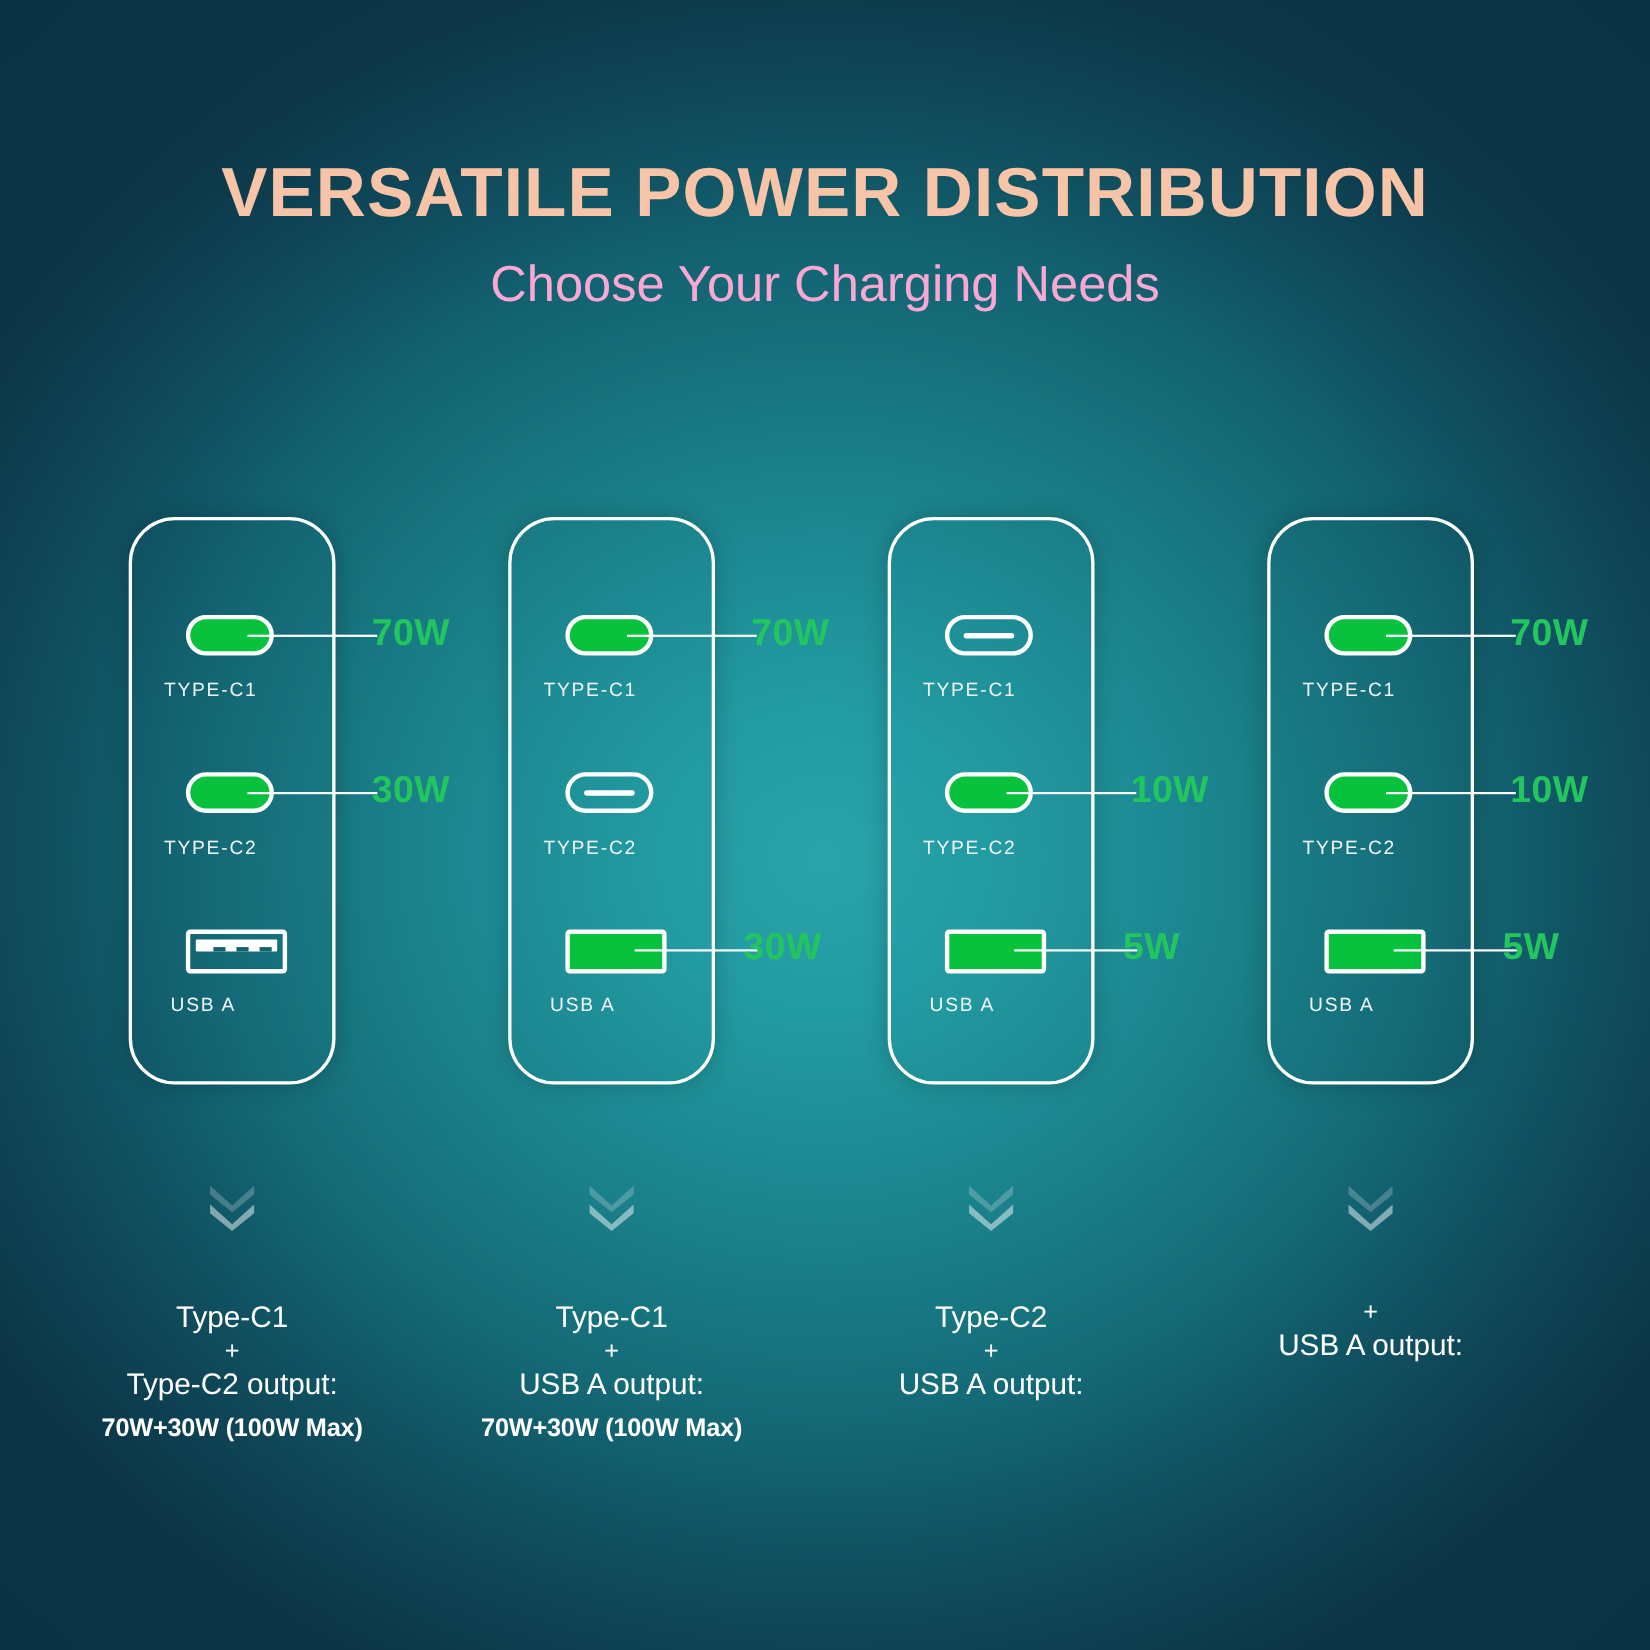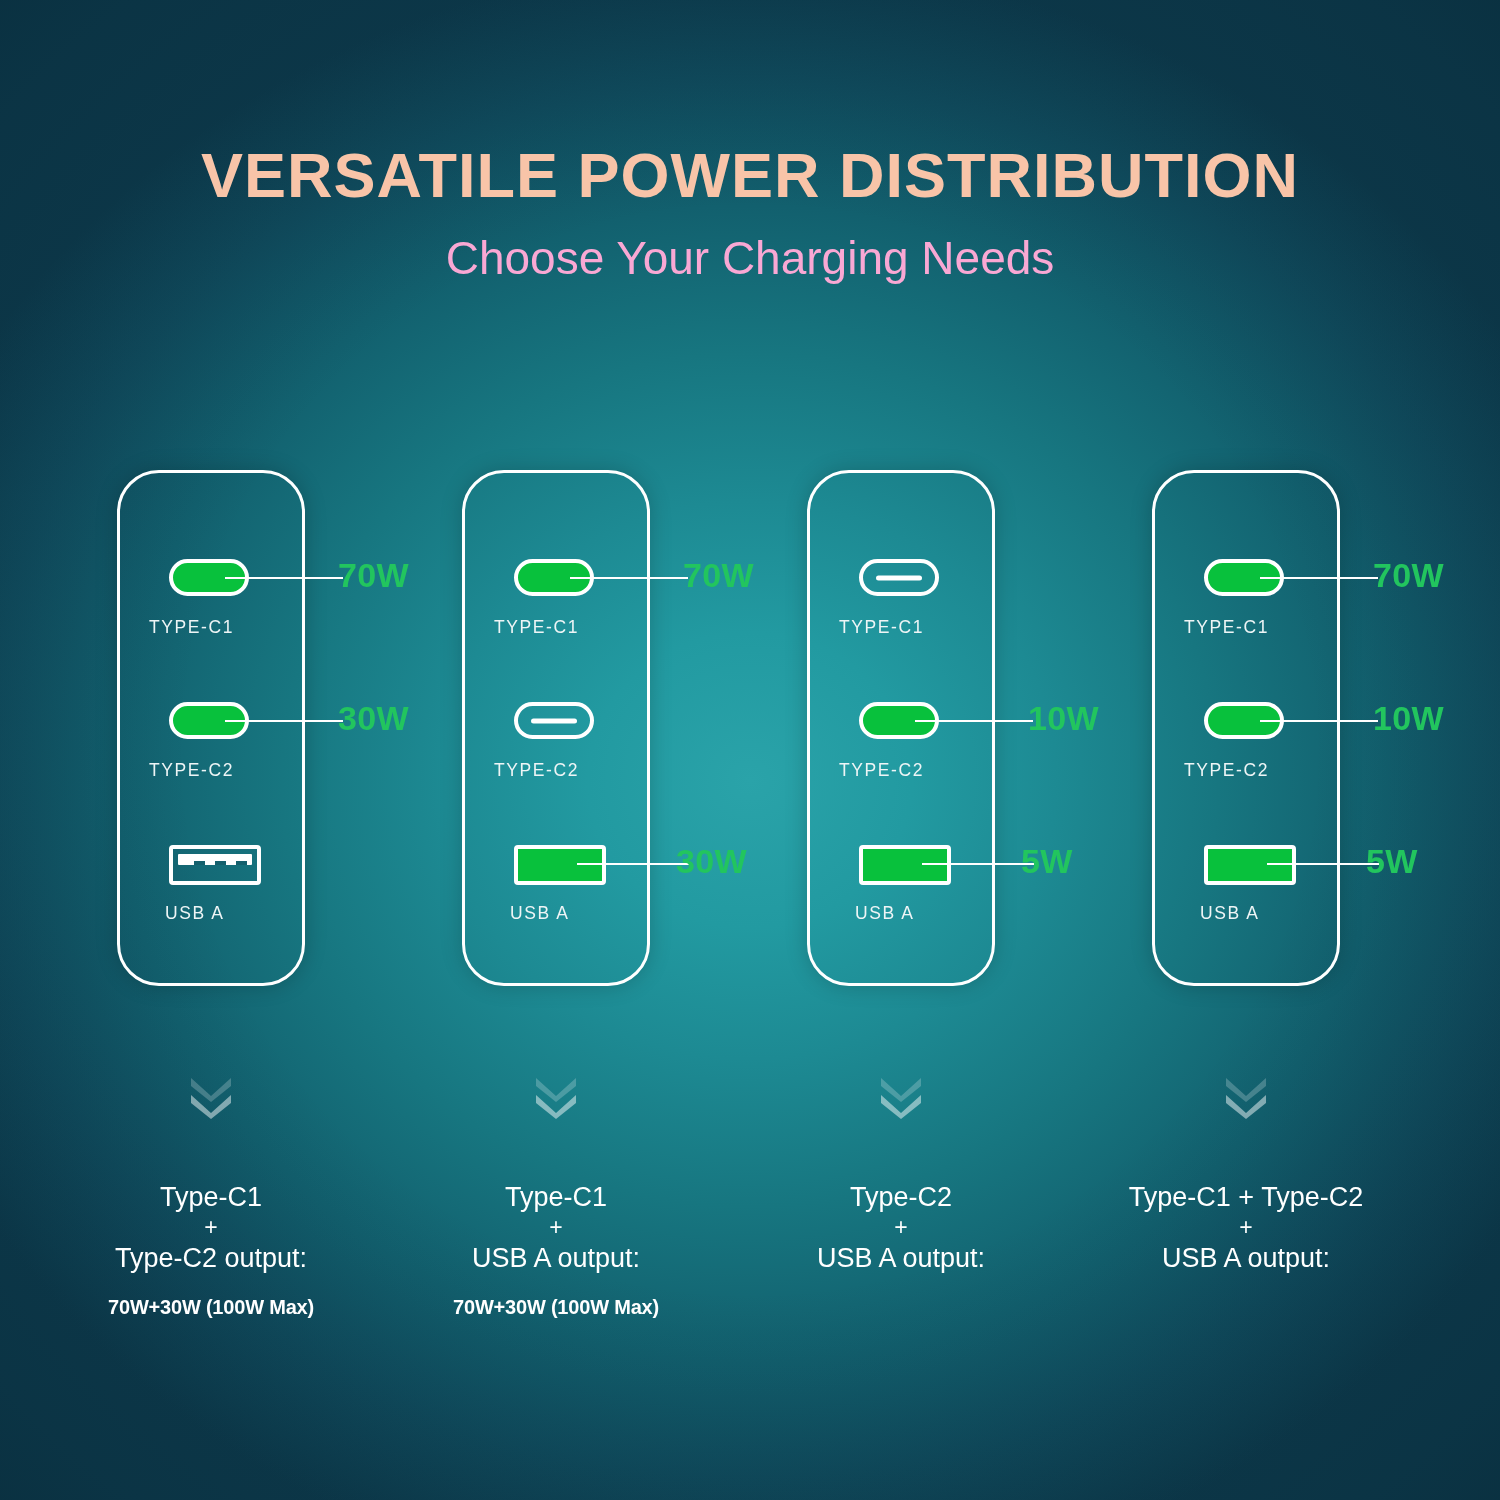--- a/index.html
+++ b/index.html
@@ -163,21 +163,21 @@
     left: 0;
     top: 58px;
     width: 188px;
     text-align: left;
     padding-left: 29px;
     font-size: 17.5px;
     letter-spacing: 1.6px;
     color: #eef5f6;
     white-space: nowrap;
   }
-  .port-label.usb { padding-left: 45px; }
+  .port-label.usb { padding-left: 35px; }
 
   
   .leader {
     position: absolute;
     top: 18px;
     left: 105px;
     width: 118px;
     height: 2px;
     background: #ffffff;
   }
@@ -221,23 +221,23 @@
     font-weight: 400;
     line-height: 1.30;
     white-space: nowrap;
   }
   .cap-plus {
     font-size: 23px;
     font-weight: 400;
     line-height: 1.12;
   }
   .cap-value {
-    font-size: 20px;
+    font-size: 23px;
     font-weight: 700;
-    margin-top: 20px;
+    margin-top: 8px;
     white-space: nowrap;
     letter-spacing: -0.2px;
   }
 </style>
 </head>
 <body>
 
 <div id="bg"></div>
 <div id="bg-vig"></div>
 
@@ -405,18 +405,17 @@
       </div>
       <div class="chev">
         <svg width="44" height="26" viewBox="0 0 44 26">
           <path d="M2 2 L22 20 L42 2 L42 10 L22 26 L2 10 Z" fill="#ffffff" opacity="0.22"></path>
         </svg>
         <svg width="44" height="26" viewBox="0 0 44 26" style="margin-top: -9px;">
           <path d="M2 2 L22 20 L42 2 L42 10 L22 26 L2 10 Z" fill="#ffffff" opacity="0.48"></path>
         </svg>
       </div>
       <div class="caption">
-        <div class="cap-line">Type-C1 + Type-C2</div>
         <div class="cap-plus">+</div>
         <div class="cap-line">USB A output:</div>
       </div>
     </div>
   </div>
 
 </body></html>

